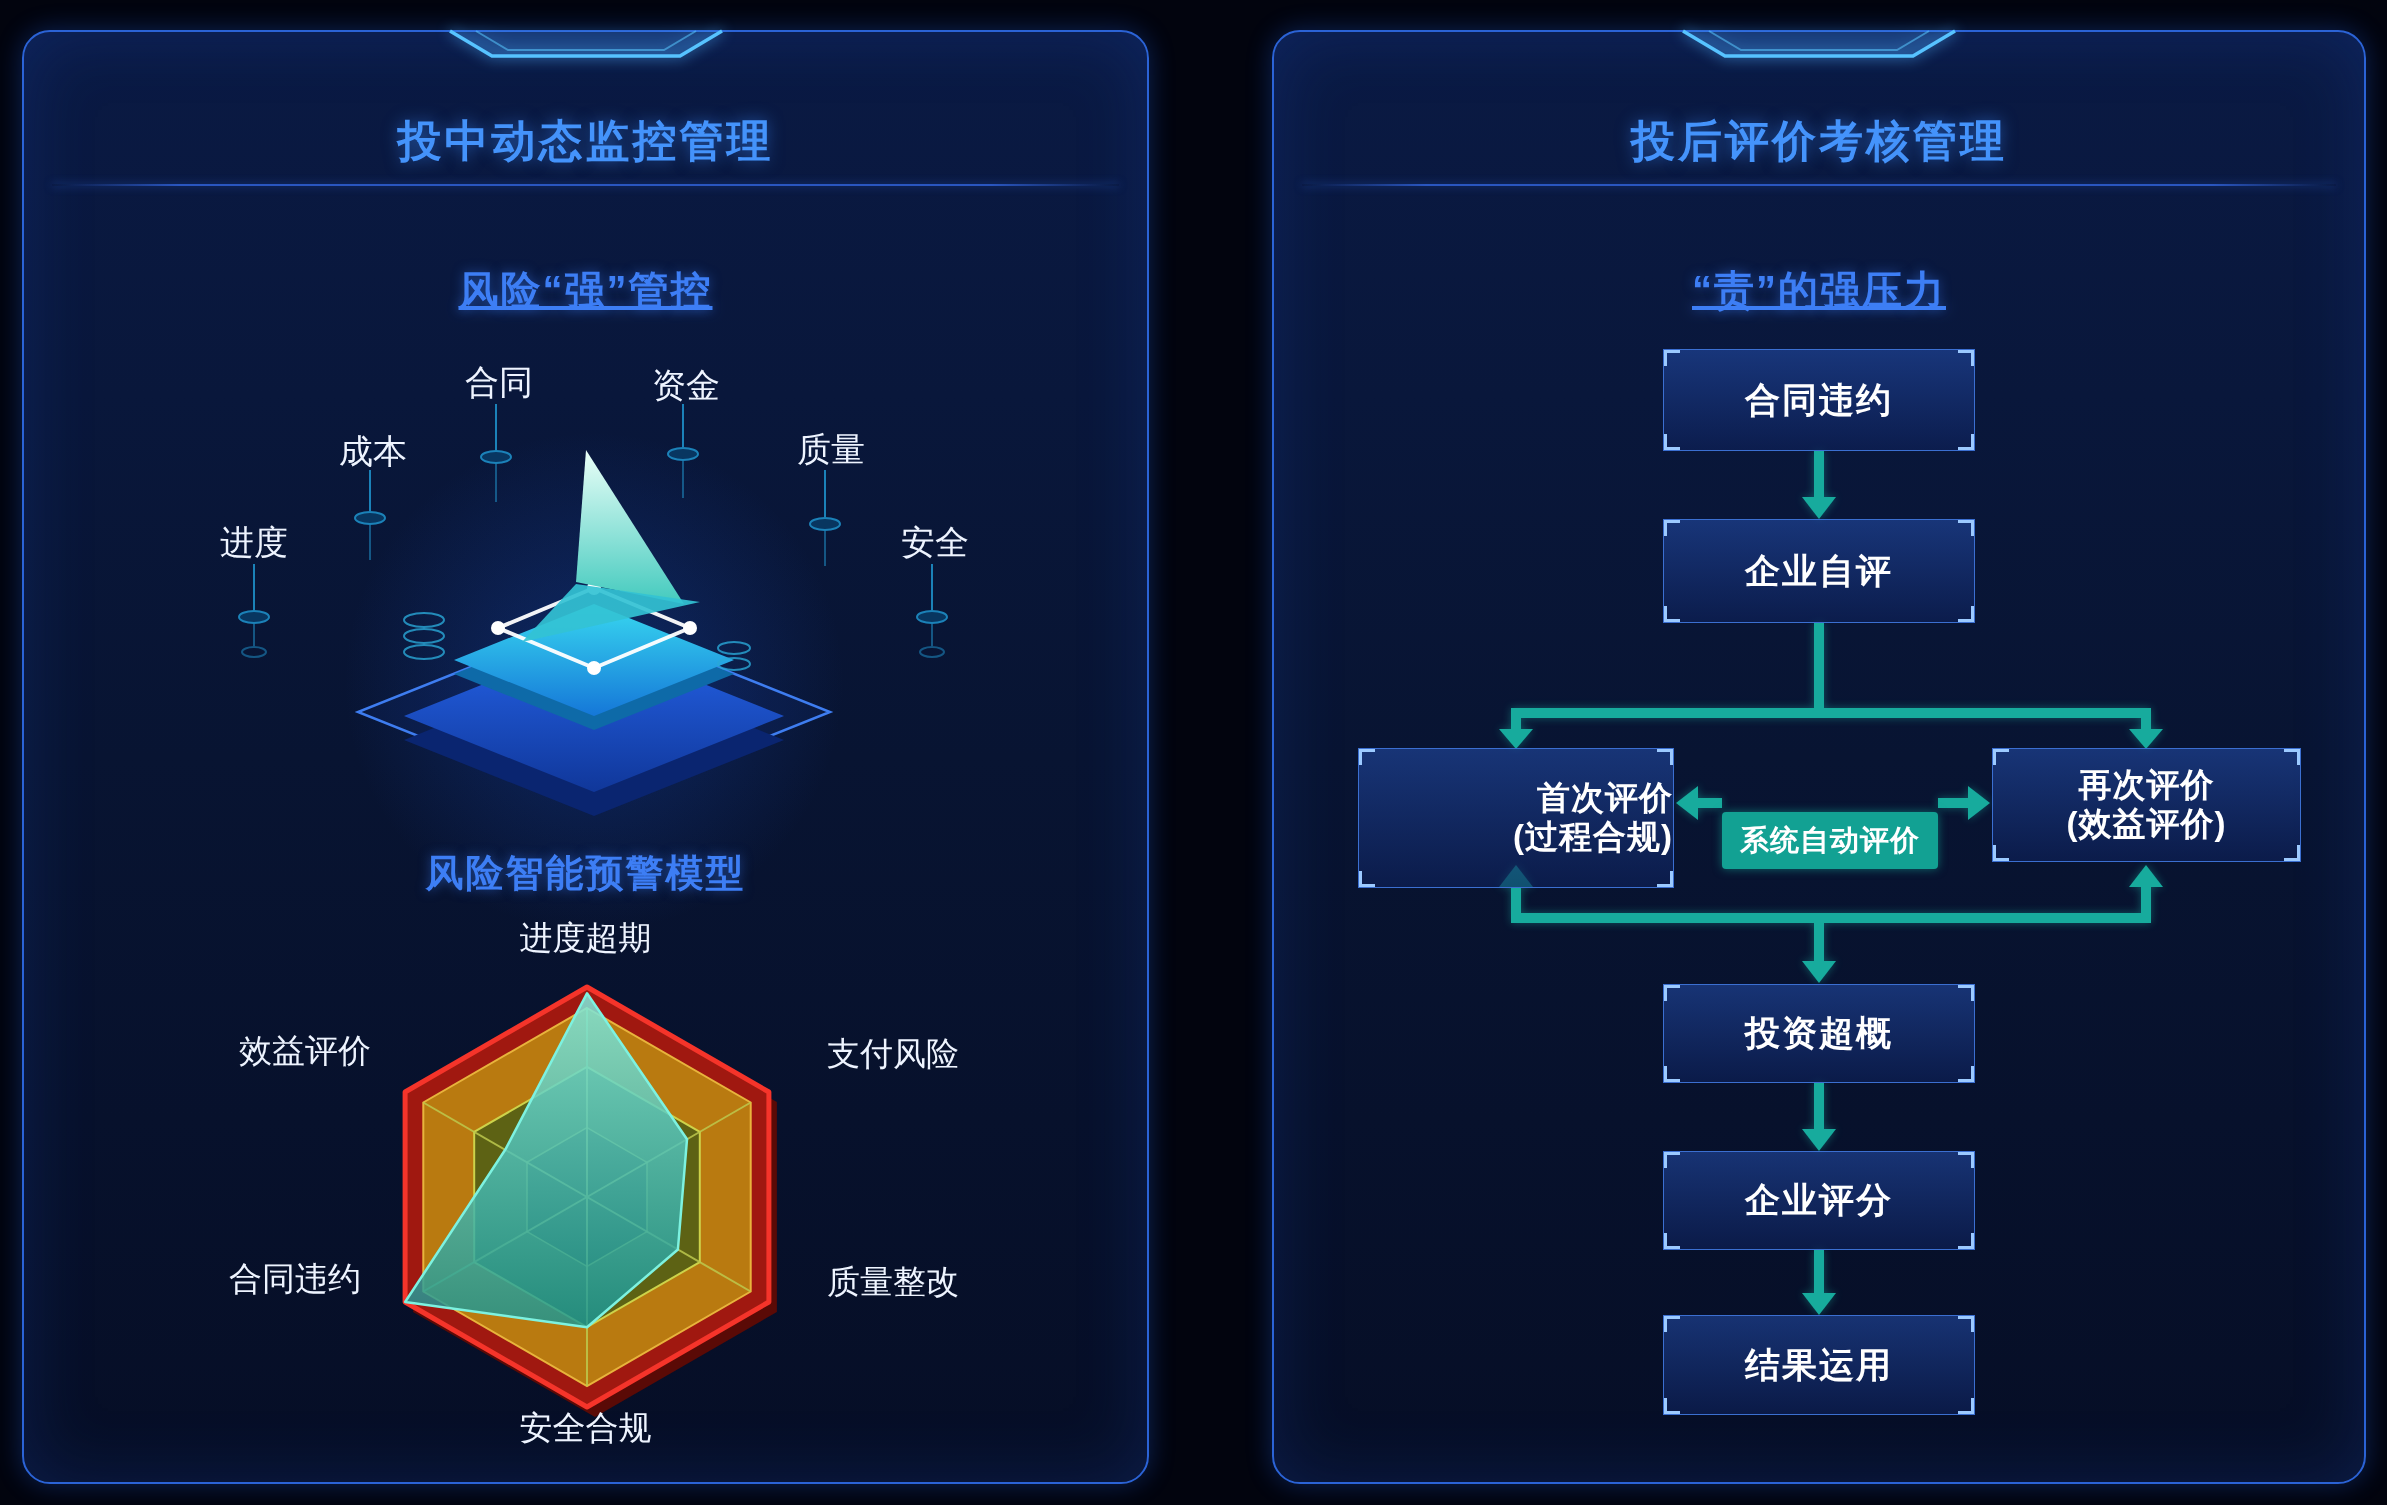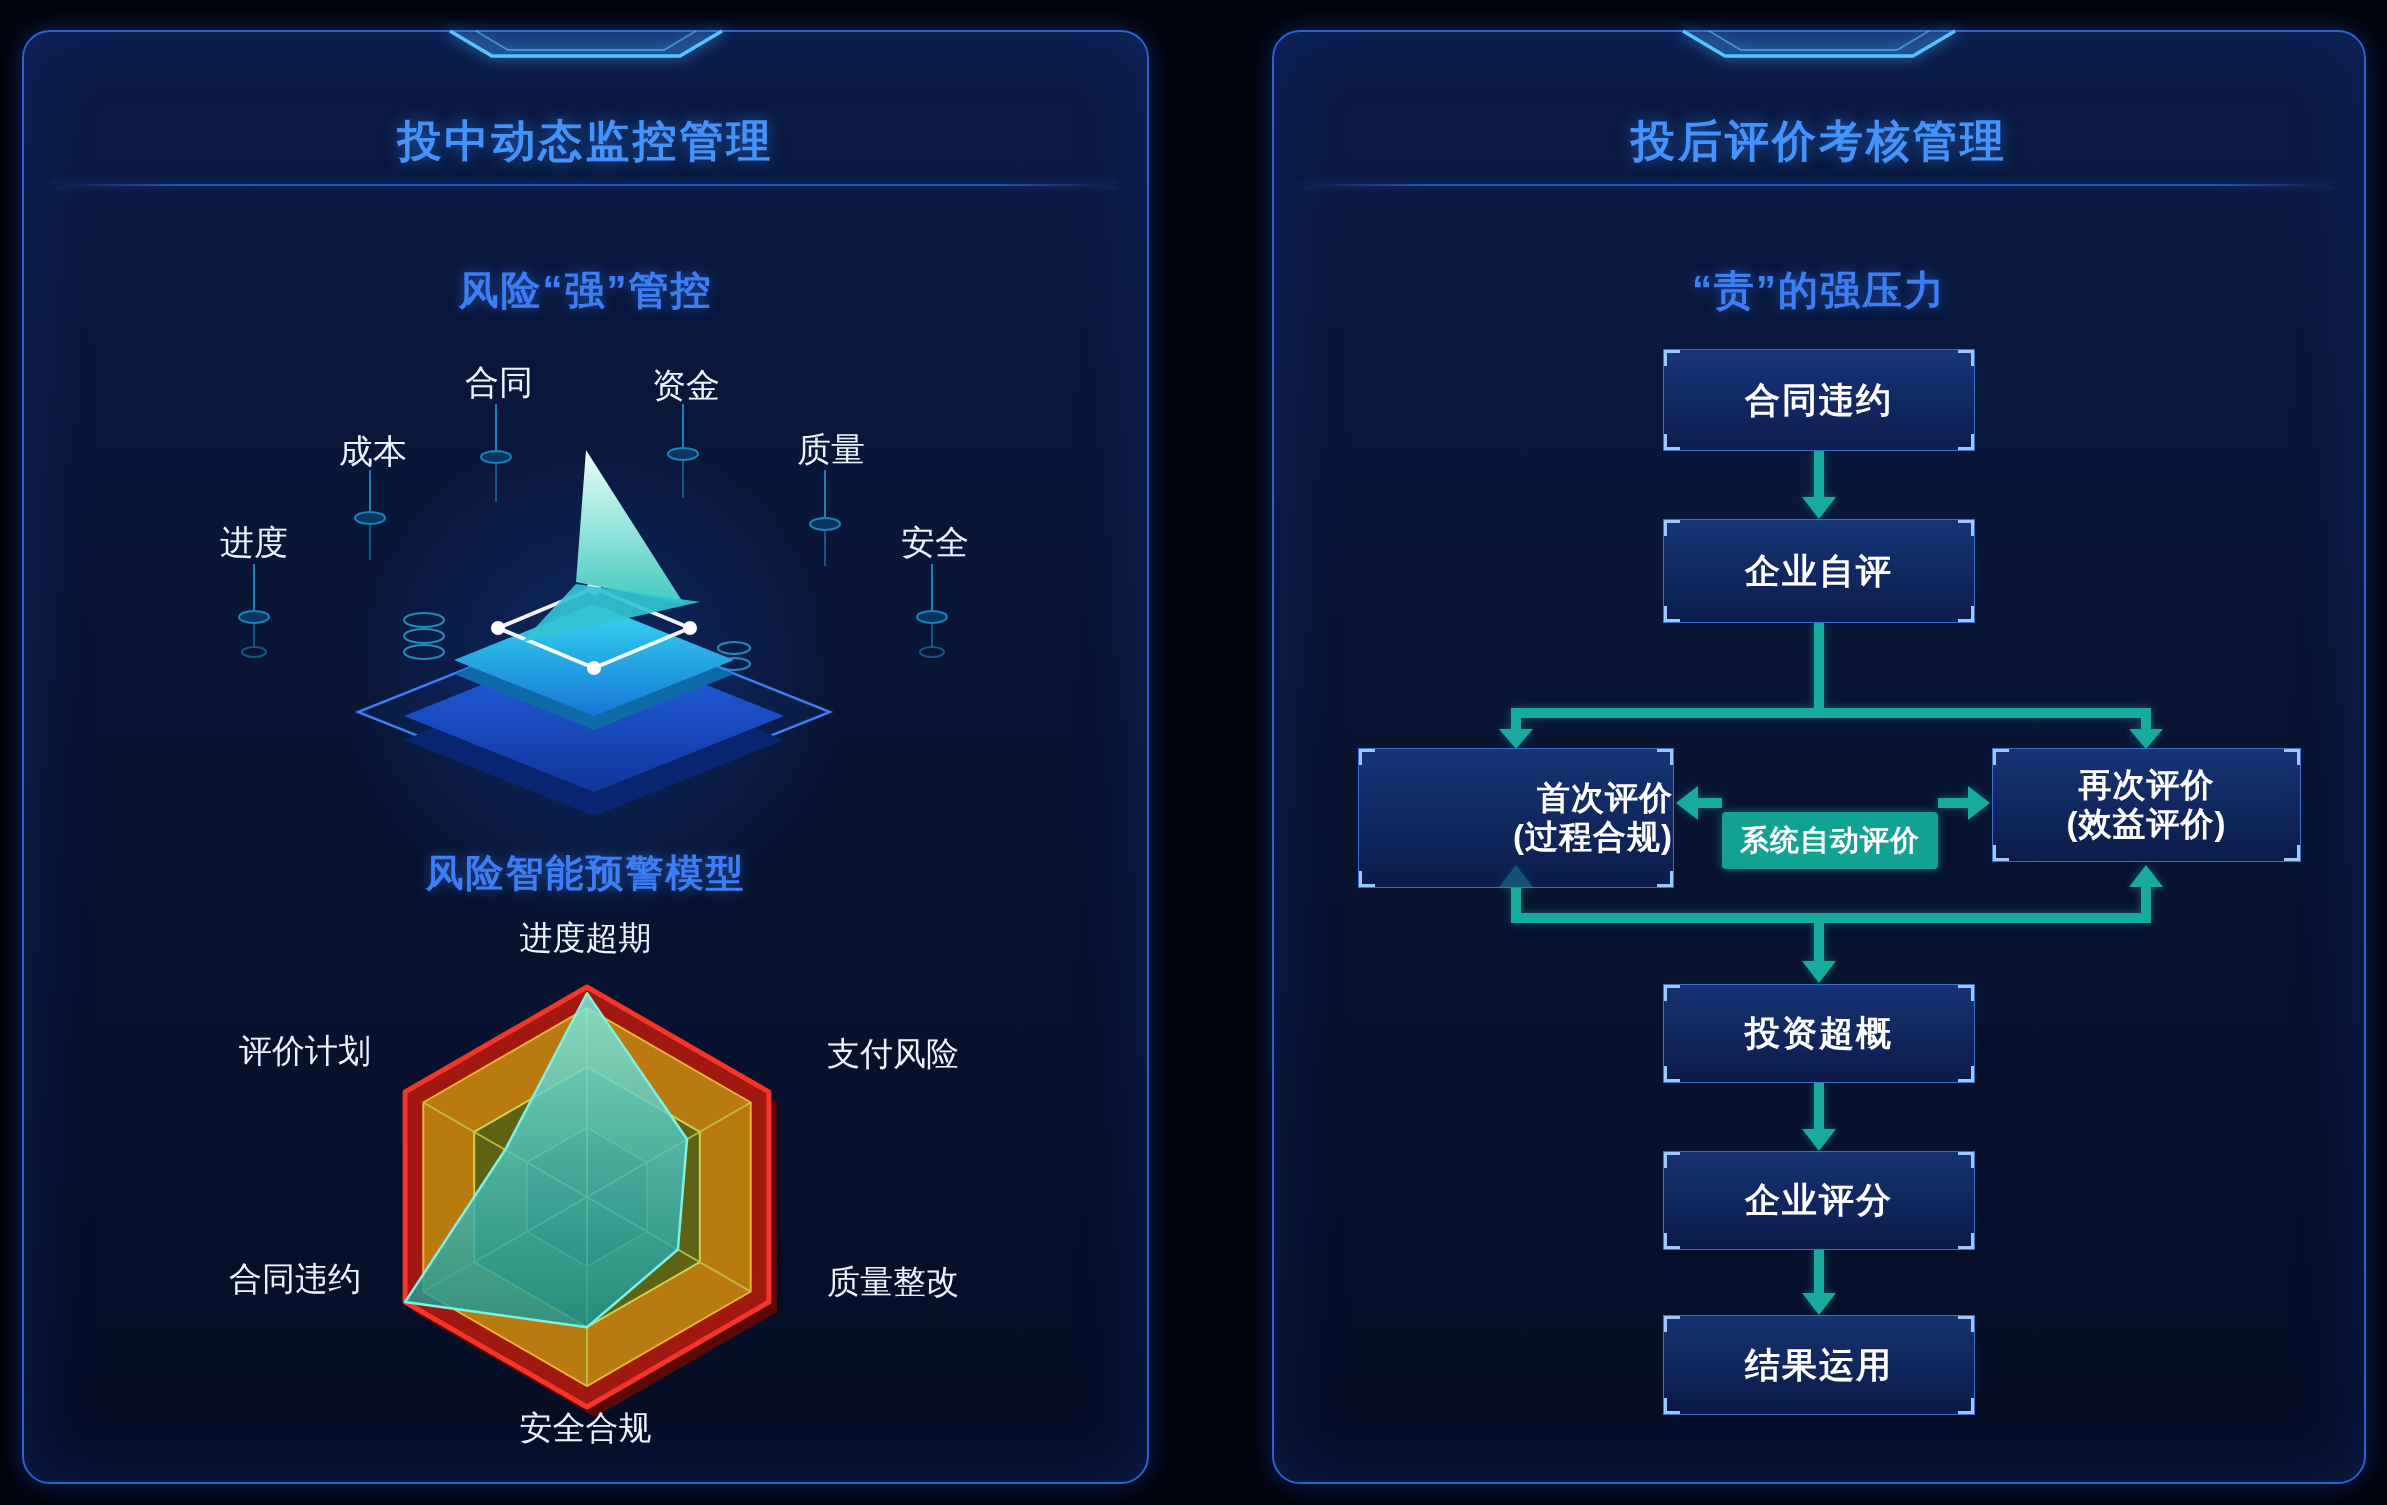--- a/index.html
+++ b/index.html
@@ -14,21 +14,21 @@
          filter:drop-shadow(0 0 7px rgba(80,180,255,.9));}
   .panel-title{position:absolute;top:80px;left:0;right:0;margin:0;text-align:center;
          font-size:44px;font-weight:bold;letter-spacing:3px;color:#4493fb;
          text-shadow:0 0 16px rgba(60,140,255,.55);}
   .divider{position:absolute;top:152px;left:28px;right:28px;height:2px;
          background:linear-gradient(90deg,rgba(42,86,192,0),#2a56c0 12%,#2a56c0 88%,rgba(42,86,192,0));
          box-shadow:0 0 8px rgba(42,86,192,.8);}
   .subtitle{position:absolute;left:0;right:0;margin:0;text-align:center;
          font-size:40px;font-weight:bold;letter-spacing:2px;color:#3d7ef5;
          text-shadow:0 0 12px rgba(60,130,255,.5);}
-  .subtitle.sub-top{top:231px;}
+  .subtitle.sub-top{top:231px;text-decoration:underline;}
   .subtitle.model-label{top:816px;font-size:38px;}
   .illustration{position:absolute;left:100px;top:320px;}
   .illustration text{font-size:34px;font-weight:500;fill:#eef4ff;text-anchor:middle;}
   .radar{position:absolute;left:278px;top:925px;}
   .rlabel{position:absolute;font-size:33px;font-weight:500;color:#eef4ff;text-align:center;}
   .rlabel.center{left:0;right:0;}
   .flow{position:absolute;inset:0;}
   .connectors{position:absolute;left:0;top:0;filter:drop-shadow(0 0 4px rgba(23,171,157,.45));}
   .fbox{position:absolute;display:flex;flex-direction:column;align-items:center;justify-content:center;
         gap:2px;color:#fff;font-weight:bold;font-size:35px;letter-spacing:2px;
@@ -166,21 +166,21 @@
           <line x1="285" y1="240" x2="121.3" y2="145.5"></line>
         </g>
       <polygon id="radar-data" fill="url(#tealGrad)" stroke="#7df2e0" stroke-width="2.5" stroke-linejoin="round" points="285.0,36.3 385.0,182.3 375.9,292.5 285.0,370.2 103.1,345.0 203.2,192.8"></polygon>
     </svg>
 
     <div class="rlabel center" style="top:884px;">进度超期</div>
     <div class="rlabel" style="left:789px;top:1000px;width:160px;">支付风险</div>
     <div class="rlabel" style="left:789px;top:1228px;width:160px;">质量整改</div>
     <div class="rlabel center" style="top:1374px;">安全合规</div>
     <div class="rlabel" style="left:191px;top:1225px;width:160px;">合同违约</div>
-    <div class="rlabel" style="left:201px;top:997px;width:160px;">评价计划</div>
+    <div class="rlabel" style="left:201px;top:997px;width:160px;">效益评价</div>
   </section>
 
   <section class="panel" id="right-panel">
     <svg class="notch" width="280" height="32" viewBox="0 0 280 32">
       <path d="M4 3 L46 28 L234 28 L276 3" fill="rgba(60,140,255,0.16)" stroke="#57c3ff" stroke-width="3.5" stroke-linejoin="round"></path>
       <path d="M30 3 L62 22 L218 22 L250 3" fill="none" stroke="rgba(90,200,255,0.55)" stroke-width="2"></path>
     </svg>
     <h1 class="panel-title">投后评价考核管理</h1>
     <div class="divider"></div>
     <h2 class="subtitle sub-top">“责”的强压力</h2>

